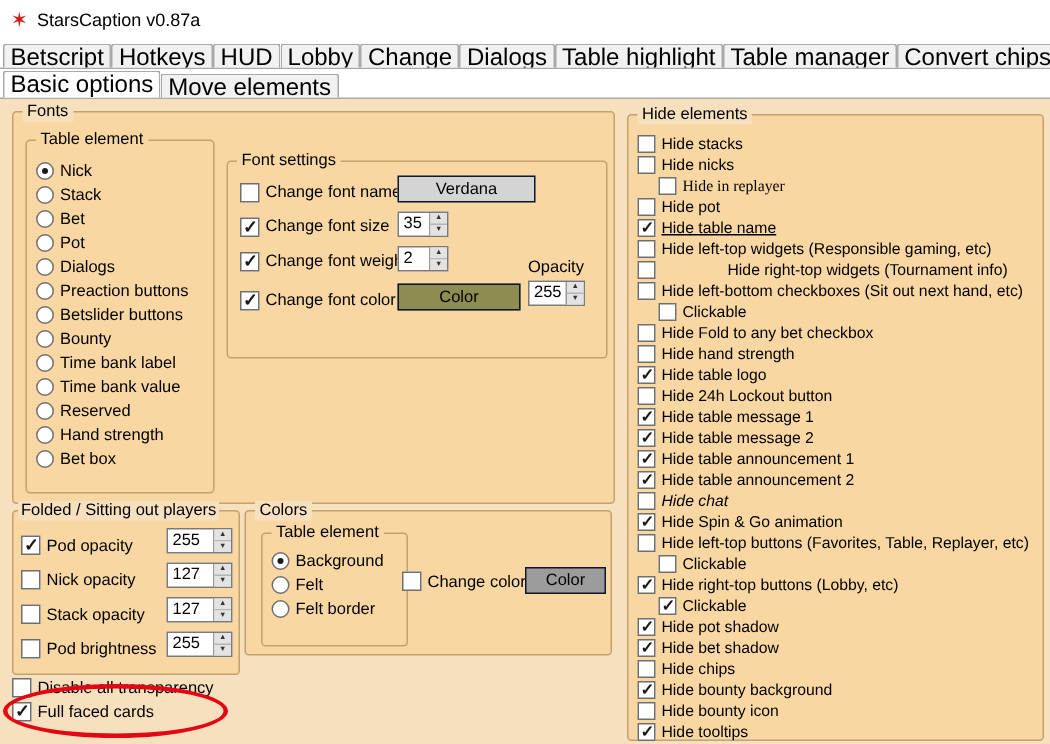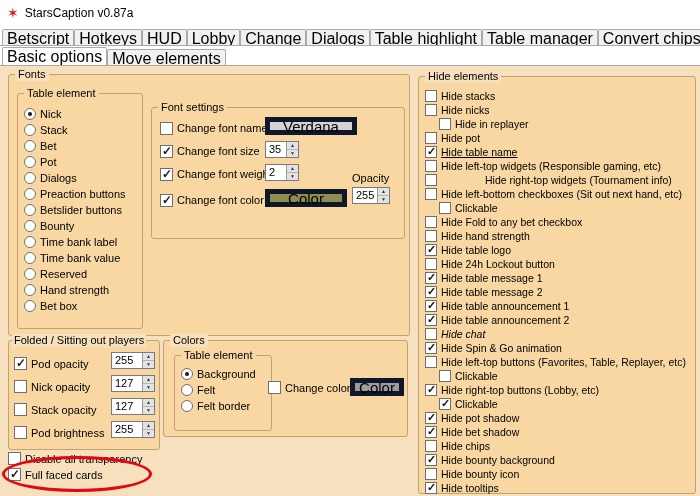--- a/index.html
+++ b/index.html
@@ -29,21 +29,21 @@
   
   .row{display:flex;align-items:center;gap:4px}
   .lbl{white-space:nowrap}
   .cb{position:relative;width:13px;height:13px;min-width:13px;background:#fff;border:1px solid #6f6f6f;display:inline-block}
   .cb.checked::after{content:"✓";position:absolute;left:1px;top:-2px;font-size:12px;font-weight:bold;color:#1a1a1a}
   .radio{width:12px;height:12px;min-width:12px;border:1px solid #6f6f6f;border-radius:50%;background:#fff;display:inline-block;position:relative}
   .radio.selected::after{content:"";position:absolute;left:3px;top:3px;width:4px;height:4px;border-radius:50%;background:#1a1a1a}
   .radio-list{position:absolute}
   .radio-row{display:flex;align-items:center;gap:4px;height:16px}
 
-  .btn{display:flex;align-items:center;justify-content:center;font-size:15px;border:5px solid #0f172a;background:#d4d4d4;color:#000}
+  .btn{display:flex;align-items:center;justify-content:center;font-size:11px;border:1px solid #0f172a;background:#d4d4d4;color:#000}
   .abs{position:absolute}
 
   .spin{display:flex;height:17px;border:1px solid #7a7a7a;background:#fff;font-size:11px}
   .spin-val{flex:1;padding:1px 0 0 3px;overflow:hidden}
   .spin-btns{display:flex;flex-direction:column;width:12px;min-width:12px;border-left:1px solid #9a9a9a}
   .sb{flex:1;font-size:5px;line-height:7px;text-align:center;background:#e3e3e3;color:#333}
   .sb:first-child{border-bottom:1px solid #b5b5b5}
 
   .fs-row{position:absolute;left:8px;display:flex;gap:4px;align-items:center;height:16px}
 
@@ -303,21 +303,21 @@
       <span class="legend on-page">Hide elements</span>
       <div id="hide-list" style="position:absolute;left:6px;top:12px;right:2px">
           <div class="row chk-row hide-row" style="padding-left: 0px;">
             <span class="cb"></span>
             <span class="lbl">Hide stacks</span>
           </div>
           <div class="row chk-row hide-row" style="padding-left: 0px;">
             <span class="cb"></span>
             <span class="lbl">Hide nicks</span>
           </div>
-          <div class="row chk-row hide-row" style="padding-left: 14px;">
+          <div class="row chk-row hide-row" style="padding-left: 14px; font-family: Liberation Serif, serif;">
             <span class="cb"></span>
             <span class="lbl">Hide in replayer</span>
           </div>
           <div class="row chk-row hide-row" style="padding-left: 0px;">
             <span class="cb"></span>
             <span class="lbl">Hide pot</span>
           </div>
           <div class="row chk-row hide-row" style="padding-left: 0px; text-decoration: underline;">
             <span class="cb checked"></span>
             <span class="lbl">Hide table name</span>

